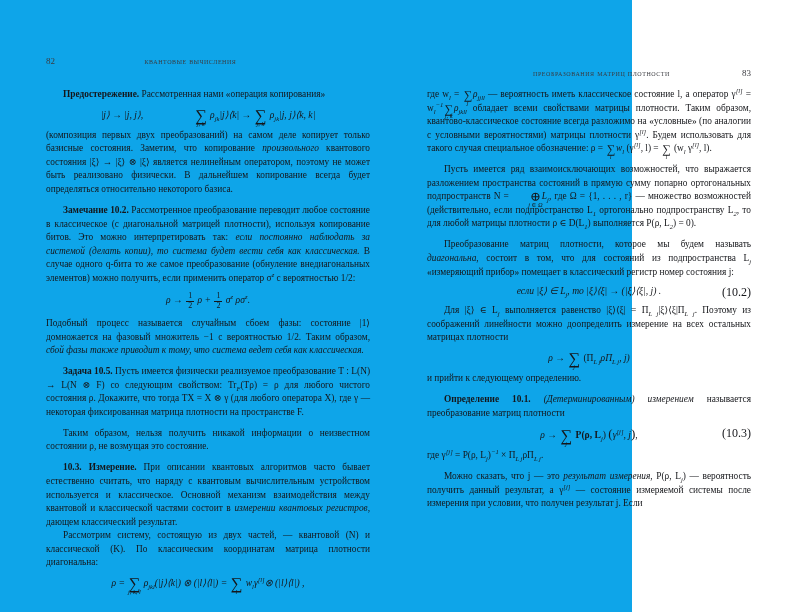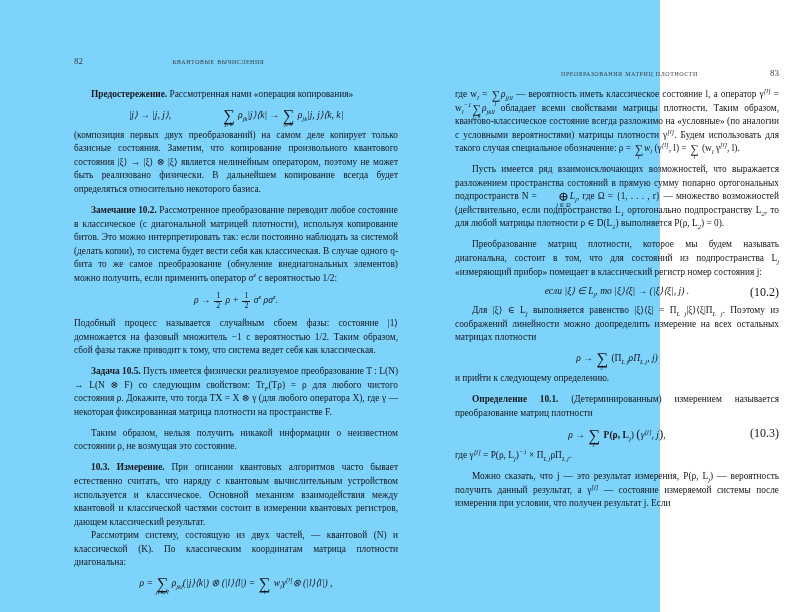--- a/index.html
+++ b/index.html
@@ -11,22 +11,21 @@
     width: 792px;
     height: 612px;
     overflow: hidden;
     font-family: "Liberation Serif", "DejaVu Serif", serif;
     color: #15161a;
   }
   .page {
     position: relative;
     width: 632px;
     height: 612px;
-    background: #7dd3fc;
-    padding-left: 28px;
+    background: #0ea5e9;
   }
   .spread {
     display: flex;
     flex-direction: row;
     width: 792px;
     height: 612px;
     box-sizing: border-box;
     padding: 52px 38px 14px 46px;
   }
   .col {
@@ -65,21 +64,21 @@
     font-size: 9.35px;
     line-height: 13.55px;
     text-align: justify;
     text-indent: 17px;
     hyphens: auto;
   }
   p.noind { text-indent: 0; }
   p.gap { margin-top: 7.5px; }
 
   .bold { font-weight: bold; }
-  .ital { }
+  .ital { font-style: italic; }
 
   .eq {
     display: flex;
     justify-content: center;
     position: relative;
     margin: 7px 0 7px 0;
     font-size: 9.6px;
     line-height: 1.1;
     text-align: center;
   }

